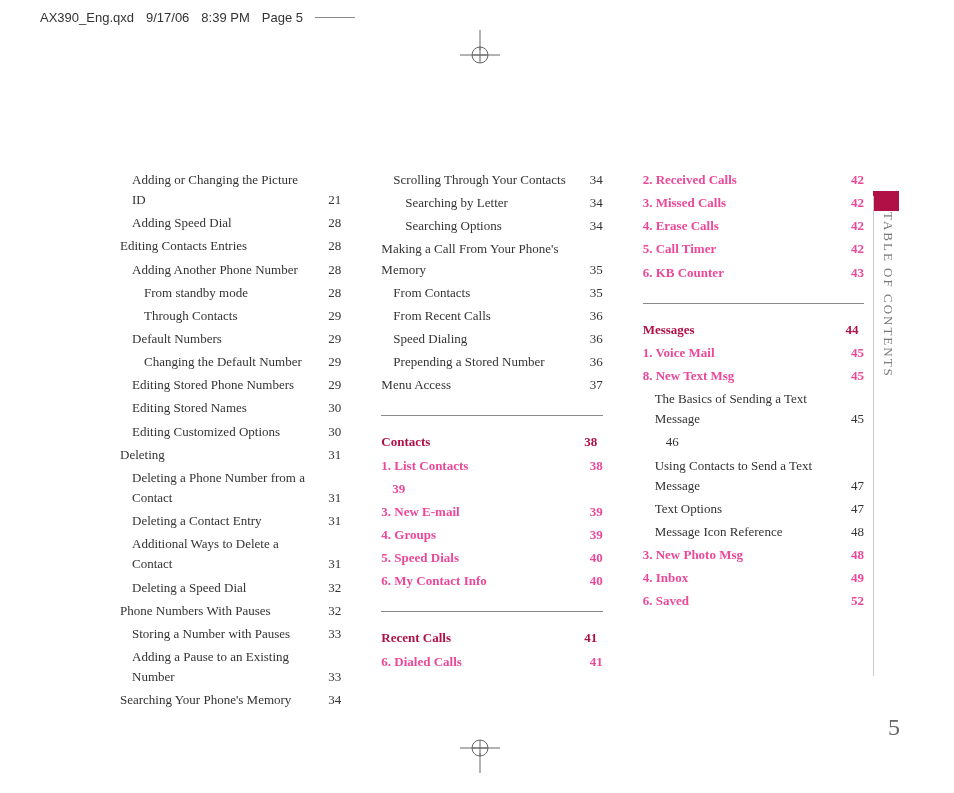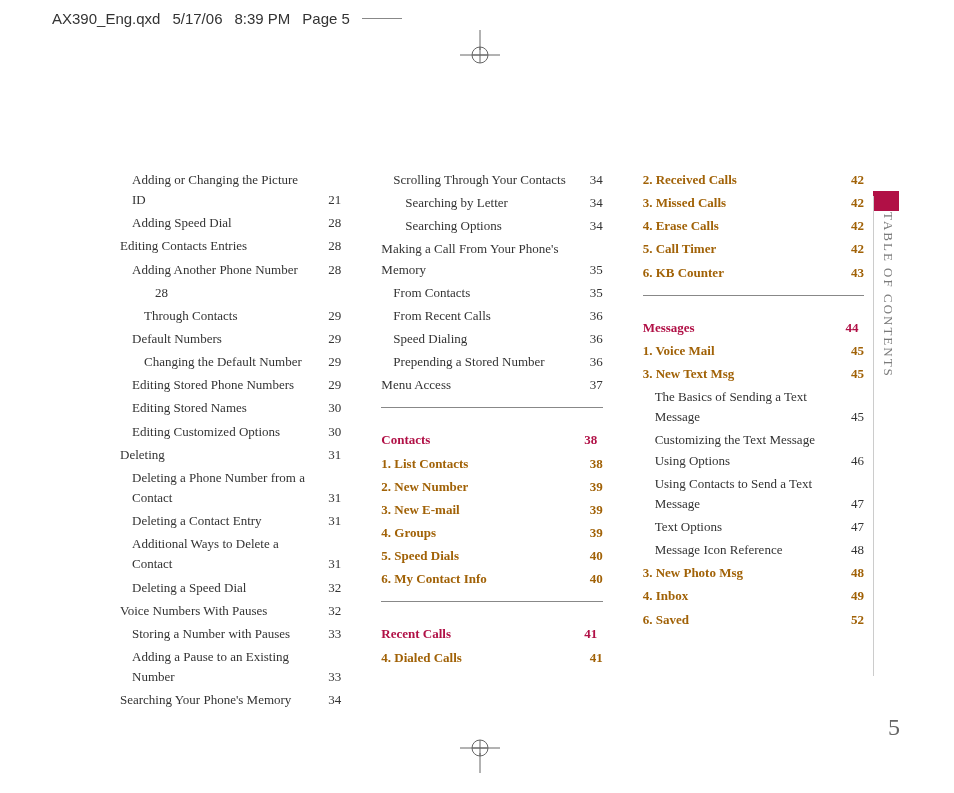--- a/index.html
+++ b/index.html
@@ -8,23 +8,23 @@
     font-family: Georgia, 'Times New Roman', serif;
     background: #fff;
     width: 954px;
     height: 793px;
     position: relative;
     color: #333;
   }
   .header {
     position: absolute;
     top: 10px;
-    left: 52px;
+    left: 40px;
     font-family: Arial, sans-serif;
-    font-size: 15px;
+    font-size: 13px;
     color: #333;
     display: flex;
     align-items: center;
     gap: 12px;
   }
   .crop-top {
     position: absolute;
     top: 30px;
     left: 455px;
   }
@@ -50,27 +50,27 @@
   .row {
     display: flex;
     justify-content: space-between;
     align-items: flex-end;
     margin-bottom: 3px;
   }
   .row .label { flex: 1; padding-right: 6px; }
   .row .pg { flex: 0 0 24px; text-align: right; }
   .ind1 { padding-left: 12px; }
   .ind2 { padding-left: 24px; justify-content: space-between; }
-  .bold { font-weight: bold; color: #a16207; }
+  .bold { font-weight: bold; color: #ec4899; }
   .section {
     color: #b11046;
     font-weight: bold;
     border-top: 1px solid #888;
-    padding-top: 22px;
-    margin-top: 12px;
+    padding-top: 16px;
+    margin-top: 20px;
   }
   .section .pg { color: #b11046; text-align: center; }
   .side-tab {
     position: absolute;
     right: 58px;
     top: 212px;
     writing-mode: vertical-rl;
     font-family: 'Times New Roman', serif;
     font-size: 13px;
     letter-spacing: 2px;
@@ -105,21 +105,21 @@
     width:40px;
     border-top:1px solid #888;
     vertical-align:middle;
   }
 </style>
 </head>
 <body>
 
 <div class="header">
   <span>AX390_Eng.qxd</span>
-  <span>5/17/06</span>
+  <span>9/17/06</span>
   <span>8:39 PM</span>
   <span>Page 5</span>
   <span class="header-line"></span>
 </div>
 
 <div class="crop-top crop">
   <svg width="50" height="50">
       <line x1="25" y1="0" x2="25" y2="20" stroke="#666"></line>
       <line x1="5" y1="25" x2="45" y2="25" stroke="#666"></line>
       <circle cx="25" cy="25" r="8" fill="none" stroke="#666"></circle>
@@ -154,20 +154,21 @@
       </div>
       <div class="row ">
         <span class="label">Editing Contacts Entries</span>
         <span class="pg">28</span>
       </div>
       <div class="row ind1">
         <span class="label">Adding Another Phone Number</span>
         <span class="pg">28</span>
       </div>
       <div class="row ind2">
+        <span class="label">From standby mode</span>
         <span class="pg">28</span>
       </div>
       <div class="row ind2">
         <span class="label">Through Contacts</span>
         <span class="pg">29</span>
       </div>
       <div class="row ind1">
         <span class="label">Default Numbers</span>
         <span class="pg">29</span>
       </div>
@@ -201,21 +202,21 @@
       </div>
       <div class="row ind1">
         <span class="label">Additional Ways to Delete a Contact</span>
         <span class="pg">31</span>
       </div>
       <div class="row ind1">
         <span class="label">Deleting a Speed Dial</span>
         <span class="pg">32</span>
       </div>
       <div class="row ">
-        <span class="label">Voice Numbers With Pauses</span>
+        <span class="label">Phone Numbers With Pauses</span>
         <span class="pg">32</span>
       </div>
       <div class="row ind1">
         <span class="label">Storing a Number with Pauses</span>
         <span class="pg">33</span>
       </div>
       <div class="row ind1">
         <span class="label">Adding a Pause to an Existing Number</span>
         <span class="pg">33</span>
       </div>
@@ -263,21 +264,20 @@
       </div>
       <div class="row section">
         <span class="label">Contacts</span>
         <span class="pg">38</span>
       </div>
       <div class="row bold">
         <span class="label">1. List Contacts</span>
         <span class="pg">38</span>
       </div>
       <div class="row bold">
-        <span class="label">2. New Number</span>
         <span class="pg">39</span>
       </div>
       <div class="row bold">
         <span class="label">3. New E-mail</span>
         <span class="pg">39</span>
       </div>
       <div class="row bold">
         <span class="label">4. Groups</span>
         <span class="pg">39</span>
       </div>
@@ -287,21 +287,21 @@
       </div>
       <div class="row bold">
         <span class="label">6. My Contact Info</span>
         <span class="pg">40</span>
       </div>
       <div class="row section">
         <span class="label">Recent Calls</span>
         <span class="pg">41</span>
       </div>
       <div class="row bold">
-        <span class="label">4. Dialed Calls</span>
+        <span class="label">6. Dialed Calls</span>
         <span class="pg">41</span>
       </div>
     </div>
   <div class="col" id="c3">
       <div class="row bold">
         <span class="label">2. Received Calls</span>
         <span class="pg">42</span>
       </div>
       <div class="row bold">
         <span class="label">3. Missed Calls</span>
@@ -321,29 +321,28 @@
       </div>
       <div class="row section">
         <span class="label">Messages</span>
         <span class="pg">44</span>
       </div>
       <div class="row bold">
         <span class="label">1. Voice Mail</span>
         <span class="pg">45</span>
       </div>
       <div class="row bold">
-        <span class="label">3. New Text Msg</span>
+        <span class="label">8. New Text Msg</span>
         <span class="pg">45</span>
       </div>
       <div class="row ind1">
         <span class="label">The Basics of Sending a Text Message</span>
         <span class="pg">45</span>
       </div>
       <div class="row ind1">
-        <span class="label">Customizing the Text Message Using Options</span>
         <span class="pg">46</span>
       </div>
       <div class="row ind1">
         <span class="label">Using Contacts to Send a Text Message</span>
         <span class="pg">47</span>
       </div>
       <div class="row ind1">
         <span class="label">Text Options</span>
         <span class="pg">47</span>
       </div>

